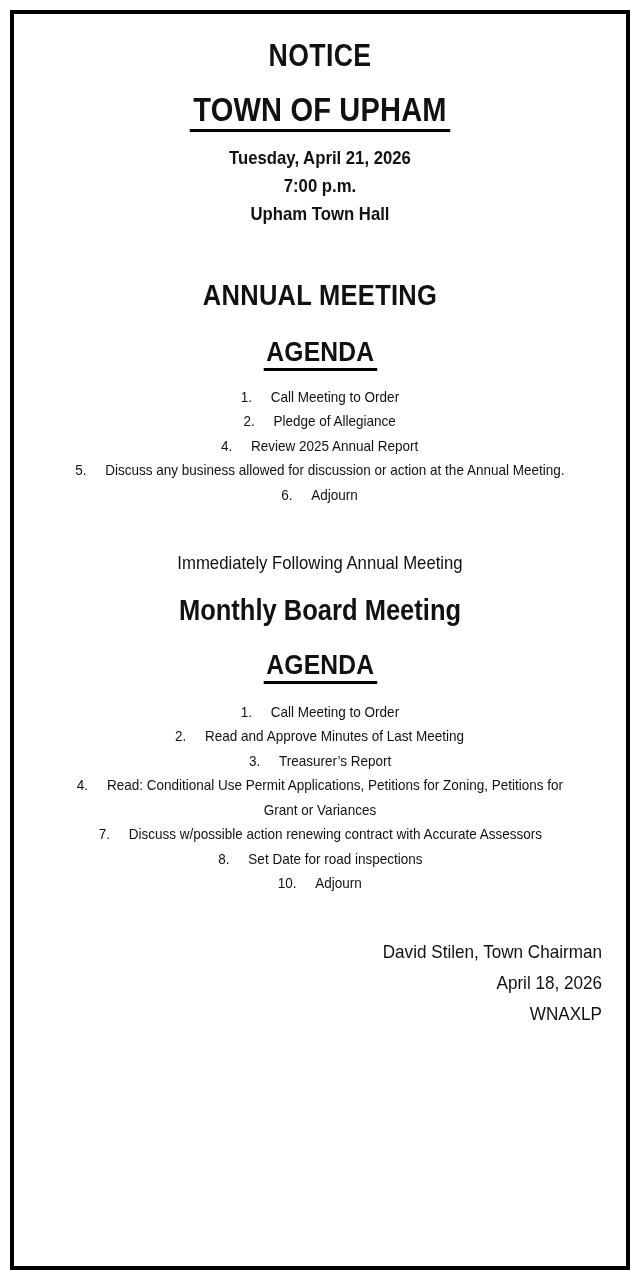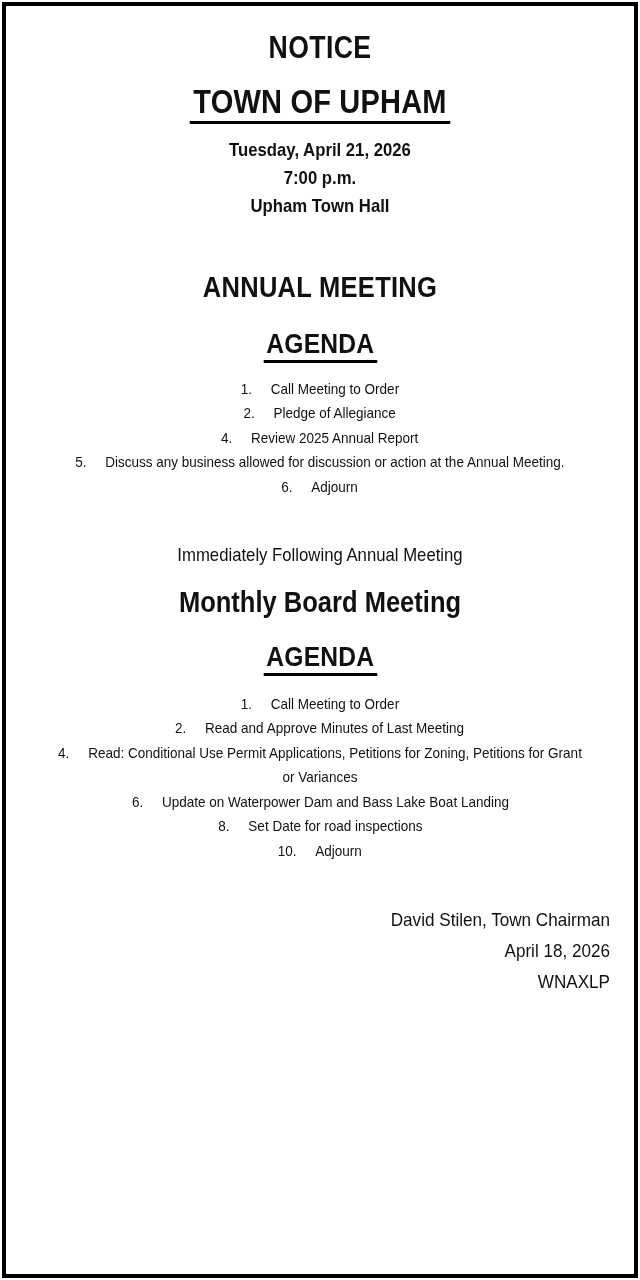--- a/index.html
+++ b/index.html
@@ -13,21 +13,21 @@
     font-family: "Liberation Sans", "DejaVu Sans", sans-serif;
     color: #111111;
     overflow: hidden;
   }
 
   
   .notice-frame {
     box-sizing: border-box;
     width: 640px;
     height: 1280px;
-    padding: 2px;
+    padding: 10px;
     background: #ffffff;
   }
   .notice-border {
     box-sizing: border-box;
     width: 100%;
     height: 100%;
     border: 4px solid #000000;
     background: #ffffff;
     overflow: hidden;
   }
@@ -187,22 +187,23 @@
 
       <div class="t-monthly">Monthly Board Meeting</div>
 
       <div class="t-agenda-wrap" style="margin-top:26px;">
         <span class="t-agenda">AGENDA</span>
       </div>
 
       <ul class="agenda-list tight" id="board-list">
           <li class="agenda-item"><span class="agenda-inner"><span class="num">1.</span><span>&nbsp;&nbsp;&nbsp;&nbsp;&nbsp;</span><span class="txt">Call Meeting to Order</span></span></li>
           <li class="agenda-item"><span class="agenda-inner"><span class="num">2.</span><span>&nbsp;&nbsp;&nbsp;&nbsp;&nbsp;</span><span class="txt">Read and Approve Minutes of Last Meeting</span></span></li>
+          <li class="agenda-item"><span class="agenda-inner"><span class="num">3.</span><span>&nbsp;&nbsp;&nbsp;&nbsp;&nbsp;</span><span class="txt">Treasurer’s Report</span></span></li>
           <li class="agenda-item"><span class="agenda-inner"><span class="num">4.</span><span>&nbsp;&nbsp;&nbsp;&nbsp;&nbsp;</span><span class="txt">Read: Conditional Use Permit Applications, Petitions for Zoning, Petitions for Grant or Variances</span></span></li>
-          <li class="agenda-item"><span class="agenda-inner"><span class="num">6.</span><span>&nbsp;&nbsp;&nbsp;&nbsp;&nbsp;</span><span class="txt">Update on Waterpower Dam and Bass Lake Boat Landing</span></span></li>
+          <li class="agenda-item"><span class="agenda-inner"><span class="num">7.</span><span>&nbsp;&nbsp;&nbsp;&nbsp;&nbsp;</span><span class="txt">Discuss w/possible action renewing contract with Accurate Assessors</span></span></li>
           <li class="agenda-item"><span class="agenda-inner"><span class="num">8.</span><span>&nbsp;&nbsp;&nbsp;&nbsp;&nbsp;</span><span class="txt">Set Date for road inspections</span></span></li>
           <li class="agenda-item"><span class="agenda-inner"><span class="num">10.</span><span>&nbsp;&nbsp;&nbsp;&nbsp;&nbsp;</span><span class="txt">Adjourn</span></span></li>
         </ul>
 
       <div class="sign-block">
         <span class="sign-line">David Stilen, Town Chairman</span>
         <span class="sign-line">April 18, 2026</span>
         <span class="sign-line">WNAXLP</span>
       </div>
 

